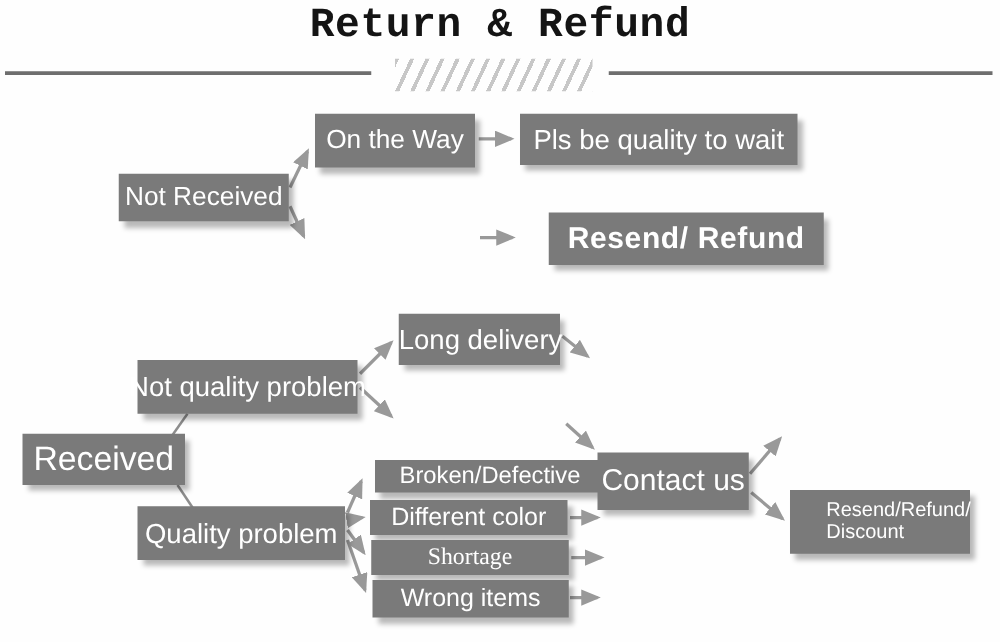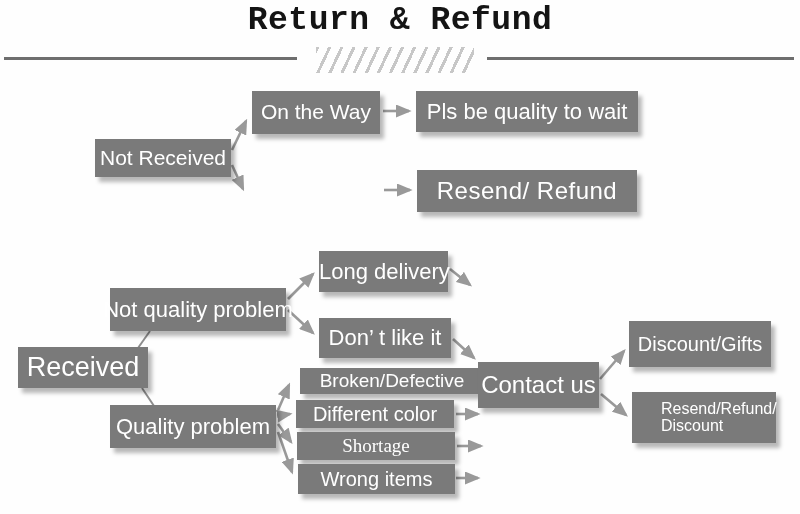--- a/index.html
+++ b/index.html
@@ -22,21 +22,21 @@
   .box{
     position:absolute;background:#7a7a7a;color:#ffffff;
     display:flex;align-items:center;justify-content:center;
     box-shadow:4px 5px 4px rgba(0,0,0,0.28);
     white-space:nowrap;line-height:1.05;text-align:right;
   }
   .b-not-received{left:95px;top:139px;width:136px;height:38px;font-size:21px;}
   .b-on-the-way{left:252px;top:91px;width:128px;height:43px;font-size:21px;}
   .b-pls-wait{left:416px;top:91px;width:222px;height:41px;font-size:22px;}
   .b-returned-lost{left:247px;top:171px;width:134px;height:38px;font-size:20px;}
-  .b-resend-refund{left:417px;top:170px;width:220px;height:42px;font-size:24px;font-weight:normal;letter-spacing:0.5px;}
+  .b-resend-refund{left:439px;top:170px;width:220px;height:42px;font-size:24px;font-weight:bold;letter-spacing:0.5px;}
   .b-received{left:18px;top:347px;width:130px;height:41px;font-size:27px;}
   .b-not-quality{left:110px;top:288px;width:176px;height:43px;font-size:22px;}
   .b-quality{left:110px;top:405px;width:166px;height:43px;font-size:22px;}
   .b-long-delivery{left:319px;top:251px;width:129px;height:41px;font-size:22px;justify-content:flex-start;}
   .b-dont-like{left:319px;top:318px;width:132px;height:40px;font-size:22px;}
   .b-broken{left:300px;top:368px;width:184px;height:26px;font-size:19px;}
   .b-diff-color{left:296px;top:400px;width:158px;height:28px;font-size:20px;}
   .b-shortage{left:297px;top:432px;width:158px;height:28px;font-size:19px;font-family:Liberation Serif, serif;}
   .b-wrong-items{left:298px;top:464px;width:157px;height:30px;font-size:20px;}
   .b-contact-us{left:478px;top:362px;width:121px;height:46px;font-size:24px;}
@@ -93,22 +93,20 @@
 
   <div class="box b-not-received">Not Received</div>
   <div class="box b-on-the-way">On the Way</div>
   <div class="box b-pls-wait">Pls be quality to wait</div>
   <div class="box b-resend-refund">Resend/ Refund</div>
 
   <div class="box b-received">Received</div>
   <div class="box b-not-quality">Not quality problem</div>
   <div class="box b-quality">Quality problem</div>
   <div class="box b-long-delivery">Long delivery</div>
-  <div class="box b-dont-like">Don’ t like it</div>
   <div class="box b-broken">Broken/Defective</div>
   <div class="box b-diff-color">Different color</div>
   <div class="box b-shortage">Shortage</div>
   <div class="box b-wrong-items">Wrong items</div>
   <div class="box b-contact-us">Contact us</div>
-  <div class="box b-discount-gifts">Discount/Gifts</div>
   <div class="box b-resend-discount">Resend/Refund/ Discount</div>
 
 </div>
 
 </body></html>

